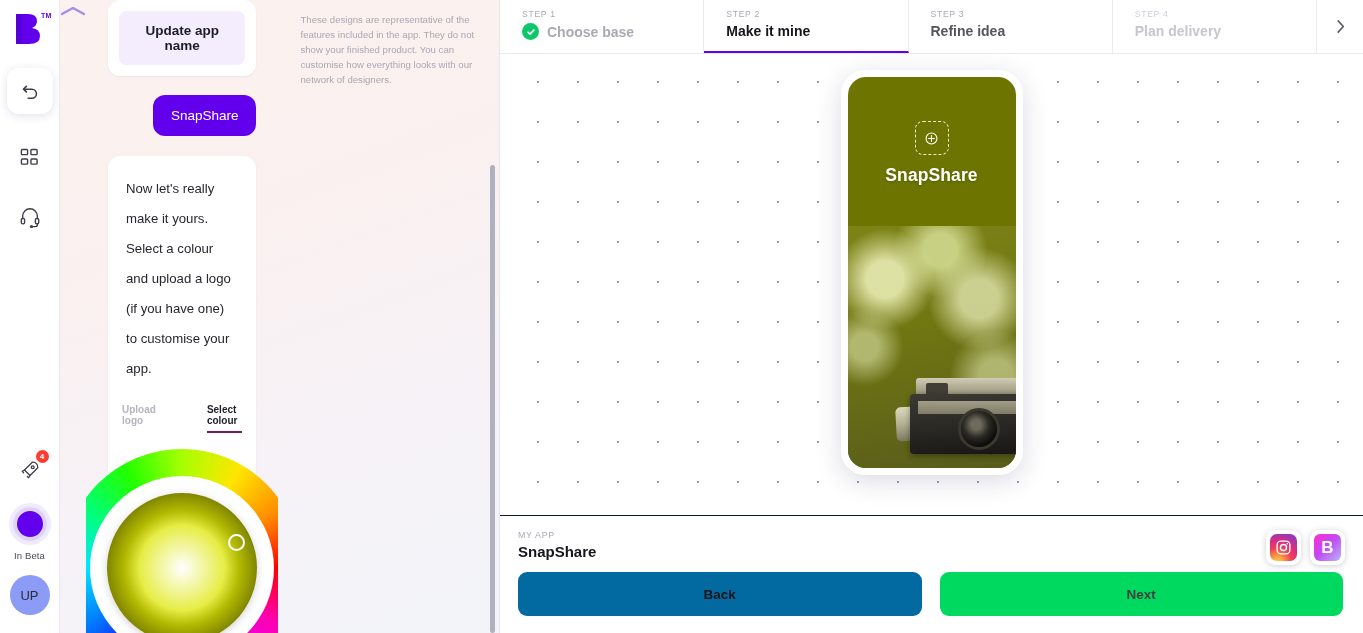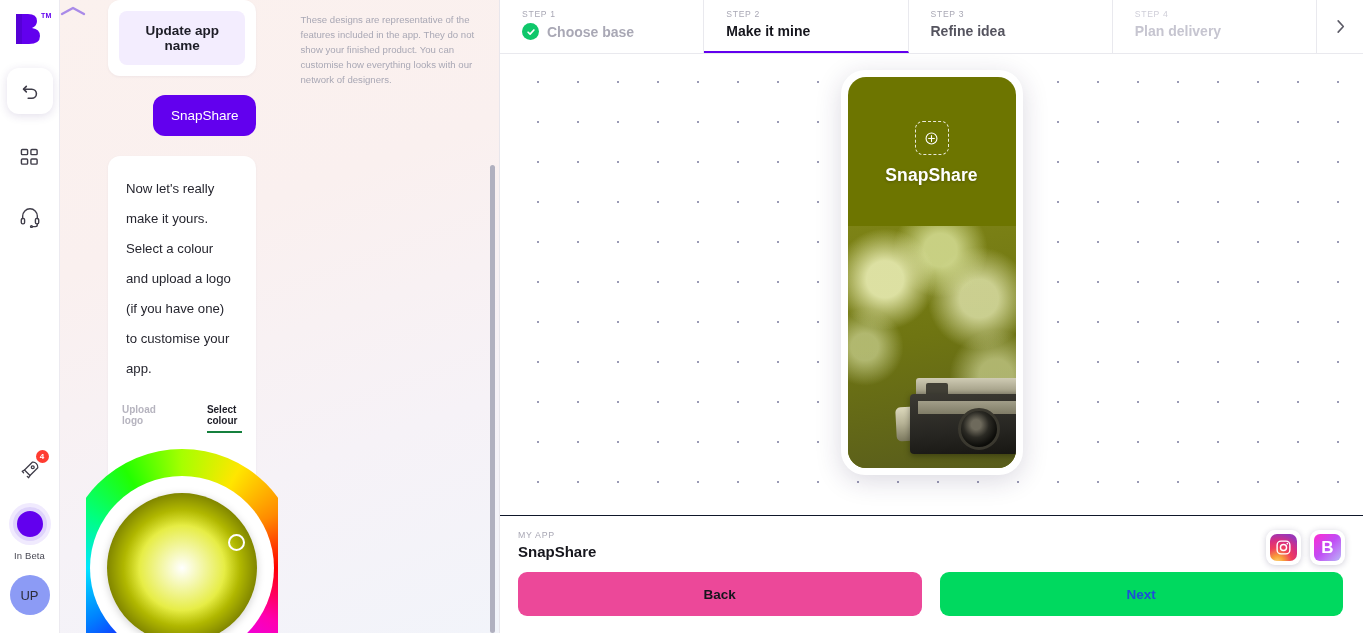--- a/index.html
+++ b/index.html
@@ -89,21 +89,21 @@
     box-shadow: 0 1px 3px rgba(40,20,70,.05);
     padding: 18px 14px 14px 14px;
   }
   .card-colour p.intro {
     font-size: 13.2px; line-height: 30px; color: #26262f;
     padding: 0 4px;
   }
   .tabs { display: flex; justify-content: center; gap: 26px; margin-top: 20px; }
   .tab { font-size: 10px; font-weight: 700; padding-bottom: 5px; }
   .tab.inactive { color: #b6b4bf; }
-  .tab.active { color: #1d1d26; border-bottom: 2px solid #15803d; margin-left: 25px; }
+  .tab.active { color: #1d1d26; border-bottom: 2px solid #701a75; margin-left: 25px; }
 
   .wheel-wrap { margin-top: 16px; display: flex; flex-direction: column; align-items: center; }
   .wheel {
     position: relative; width: 238px; height: 238px; border-radius: 50%;
     background: conic-gradient(from 90deg,
       #ff0000 0deg, #ff00b0 30deg, #e000ff 60deg, #7d00ff 90deg,
       #2000ff 120deg, #0080ff 150deg, #00e5ff 180deg, #00ff80 210deg,
       #22ff00 240deg, #a6ff00 270deg, #ffe600 300deg, #ff8a00 330deg, #ff0000 360deg);
   }
   .wheel::after {
@@ -270,22 +270,22 @@
     display: flex; align-items: center; justify-content: center;
     color: #fff; font-size: 17px; font-weight: 700;
   }
   .btn-row { display: flex; gap: 18px; margin-top: 12px; }
   .btn {
     flex: 1 1 0; height: 44px; border-radius: 9px;
     display: flex; align-items: center; justify-content: center;
     font-size: 13.5px; font-weight: 700; border: none; cursor: pointer;
     font-family: "Liberation Sans", sans-serif;
   }
-  .btn-back { background: #ec4899; color: #15151c; }
-  .btn-next { background: #00d95f; color: #1d4ed8; }
+  .btn-back { background: #0369a1; color: #15151c; }
+  .btn-next { background: #00d95f; color: #404040; }
 </style>
 </head>
 <body>
 
 <div class="app">
 
   <div class="rail">
     <div class="brand-logo">
       <svg width="36" height="34" viewBox="0 0 36 34">
         <path d="M4 2 H16 Q25 2 25 9 Q25 14 20 16 Q28 17 28 24 Q28 32 17 32 H4 Z" fill="#6200ee"></path>

